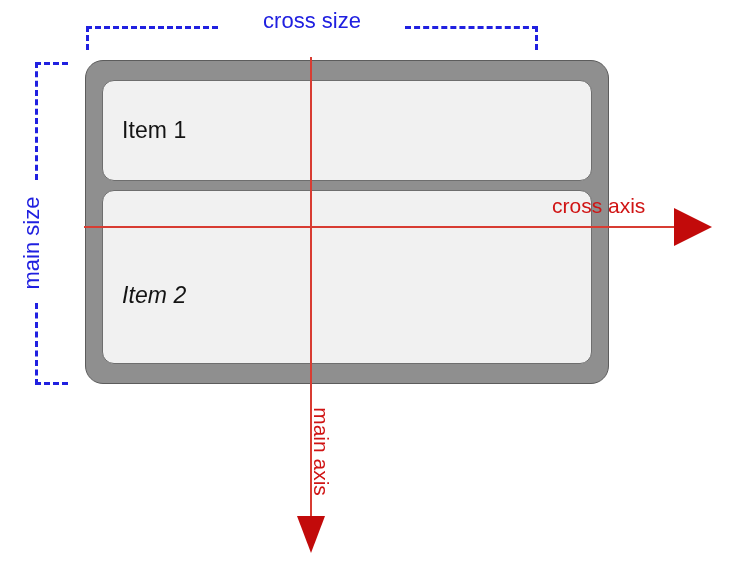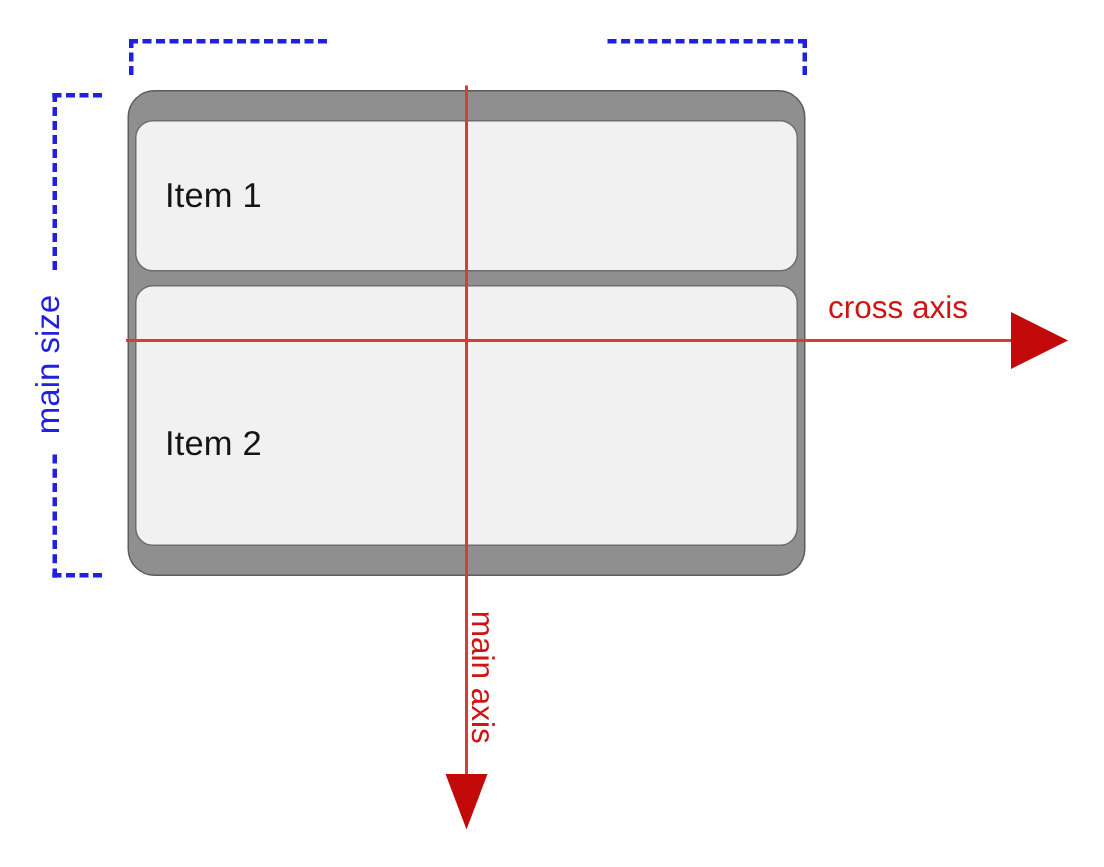--- a/index.html
+++ b/index.html
@@ -17,47 +17,47 @@
     position: relative;
     width: 736px;
     height: 578px;
   }
 
   
   .flex-container {
     position: absolute;
     left: 85px;
     top: 60px;
-    width: 452px;
+    width: 524px;
     height: 324px;
     box-sizing: border-box;
     background: #8f8f8f;
     border: 1px solid #5c5c5c;
     border-radius: 18px;
-    padding: 19px 4px;
+    padding: 19px 16px;
   }
   .flex-items {
     position: relative;
     width: 100%;
     height: 100%;
     display: flex;
     flex-direction: column;
     justify-content: space-between;
   }
   .flex-item {
     box-sizing: border-box;
     background: #f1f1f1;
     border: 1px solid #6e6e6e;
     border-radius: 12px;
     display: flex;
     align-items: center;
     padding-left: 19px;
   }
   .flex-item.item-1 { height: 101px; }
-  .flex-item.item-2 { height: 174px; }
+  .flex-item.item-2 { height: 174px; font-style: italic; }
   .item-label {
     font-size: 23px;
     color: #141414;
     line-height: 1;
     letter-spacing: 0.1px;
   }
   .flex-item.item-2 .item-label {
     position: relative;
     top: 18px;
   }
@@ -184,20 +184,21 @@
     transform: rotate(90deg);
   }
 </style>
 </head>
 <body>
 
 <div id="stage">
 
   <div class="bracket cross-size-bracket-left"></div>
   <div class="bracket cross-size-bracket-right"></div>
+  <div class="cross-size-label">cross size</div>
 
   <div class="bracket main-size-bracket-top"></div>
   <div class="bracket main-size-bracket-bottom"></div>
   <div class="main-size-label">main size</div>
 
   <div class="flex-container">
     <div class="flex-items">
       <div class="flex-item item-1">
         <span class="item-label">Item 1</span>
       </div>

